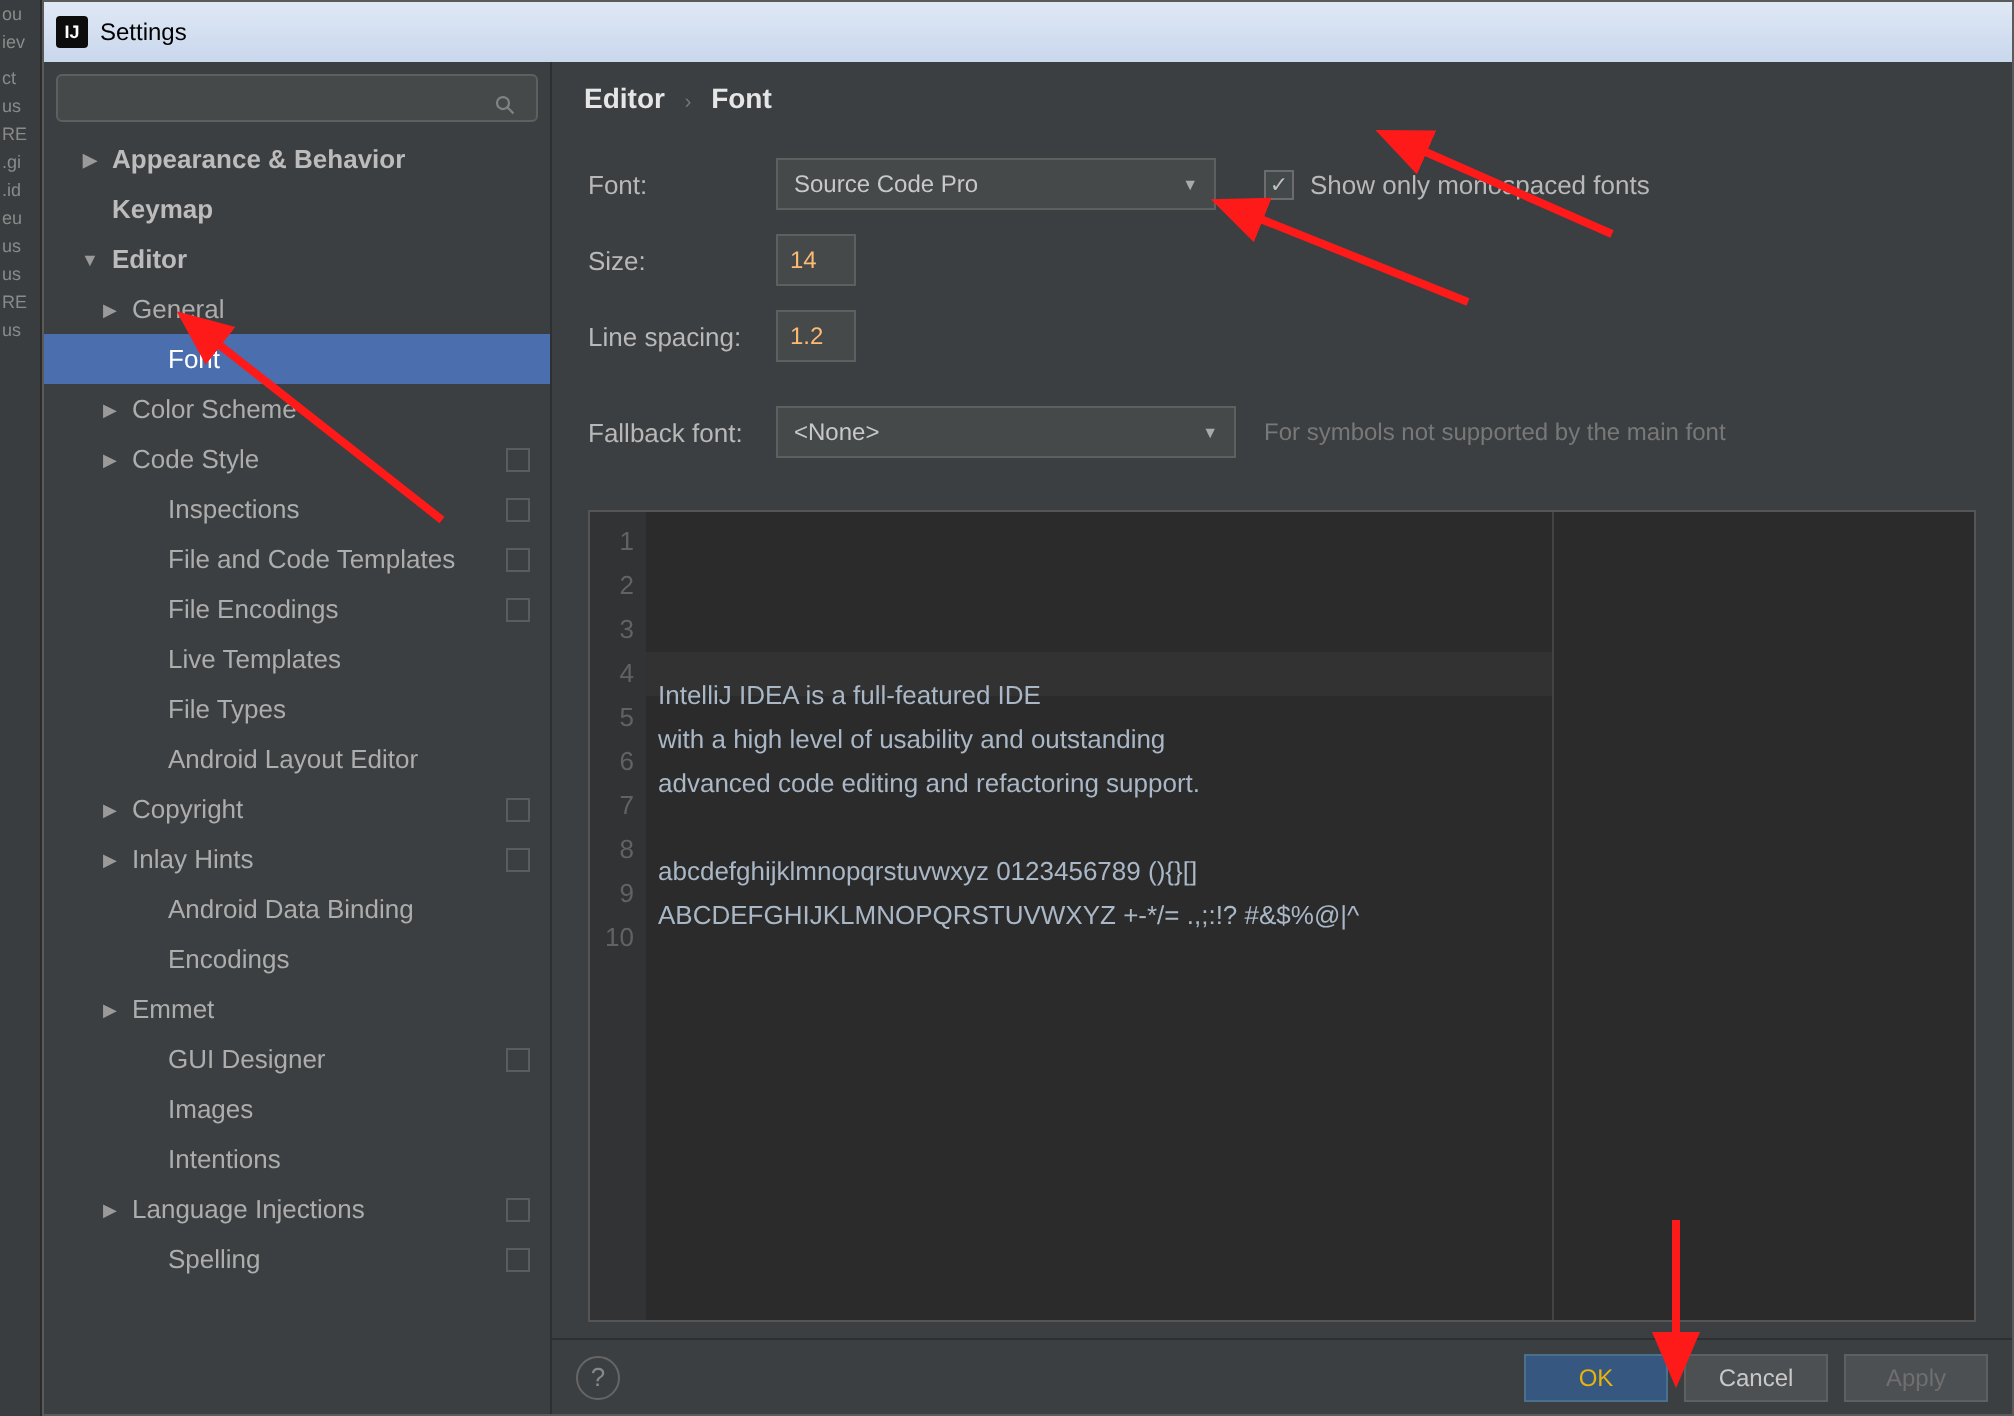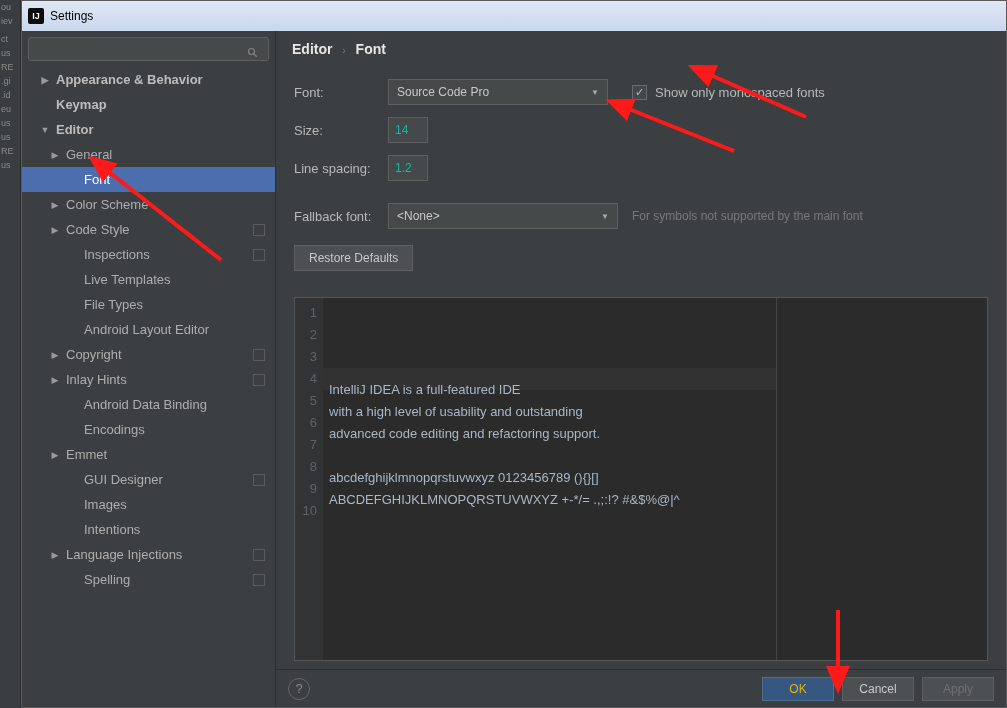--- a/index.html
+++ b/index.html
@@ -33,21 +33,21 @@
 
 .main { flex:1; display:flex; flex-direction:column; min-width:0; }
 .crumb { height:34px; padding:10px 16px 0 16px; font-size:14px; color:#bababa; }
 .crumb b { color:#e6e6e6; font-weight:bold; }
 .crumb .sep { margin:0 6px; color:#777; font-size:10px; }
 .content { flex:1; padding:14px 18px 8px 18px; display:flex; flex-direction:column; min-height:0; }
 .row { display:flex; align-items:center; margin-bottom:12px; }
 .lab { width:94px; color:#b8b8b8; }
 .combo { width:220px; height:26px; background:#45494a; border:1px solid #5e6060; display:flex; align-items:center; padding:0 8px; color:#c8c8c8; justify-content:space-between; font-size:12px; }
 .combo .dd { font-size:8px; color:#aaa; }
-.txt { width:40px; height:26px; background:#45494a; border:1px solid #5e6060; color:#14b8a6; text-align:left; padding:0 6px; font-size:12px; }
+.txt { width:40px; height:26px; background:#45494a; border:1px solid #5e6060; color:#fdba74; text-align:left; padding:0 6px; font-size:12px; }
 .chk { width:15px; height:15px; background:#43494a; border:1px solid #6c6c6c; display:inline-flex; align-items:center; justify-content:center; margin-right:8px; color:#c0c0c0; font-size:11px; }
 .chkrow { display:flex; align-items:center; color:#b8b8b8; }
 .hint { color:#787878; font-size:12px; margin-left:14px; }
 .btn { height:26px; padding:0 14px; background:#4c5052; border:1px solid #5e6060; color:#c8c8c8; font-size:12px; display:inline-flex; align-items:center; }
 .preview { flex:1; margin-top:14px; border:1px solid #555; display:flex; min-height:0; background:#2b2b2b; }
 .gut { width:28px; background:#313335; text-align:right; padding:4px 6px 0 0; color:#606366; font-family:"Consolas","Courier New",monospace; font-size:13px; line-height:22px; }
 .code { flex:1; padding:15px 0 0 6px; font-family:"Consolas","Courier New",monospace; font-size:13px; color:#a9b7c6; line-height:22px; white-space:pre; overflow:hidden; position:relative; border-right:1px solid #444; margin-right:210px; }
 .code .caret-line { position:absolute; left:0; right:0; height:22px; background:#323232; top:70px; }
 .footer { height:38px; border-top:1px solid #2d2f30; display:flex; align-items:center; padding:0 12px; }
 .footer .help { width:22px; height:22px; border:1px solid #666; border-radius:11px; color:#888; display:flex; align-items:center; justify-content:center; font-size:13px; }
@@ -124,20 +124,30 @@
             <span>Code Style</span>
             <span class="sq"></span>
           </div>
           <div class="node l2">
             <span class="arrow blank">▶</span>
             <span>Inspections</span>
             <span class="sq"></span>
           </div>
           <div class="node l2">
             <span class="arrow blank">▶</span>
+            <span>File and Code Templates</span>
+            <span class="sq"></span>
+          </div>
+          <div class="node l2">
+            <span class="arrow blank">▶</span>
+            <span>File Encodings</span>
+            <span class="sq"></span>
+          </div>
+          <div class="node l2">
+            <span class="arrow blank">▶</span>
             <span>Live Templates</span>
           </div>
           <div class="node l2">
             <span class="arrow blank">▶</span>
             <span>File Types</span>
           </div>
           <div class="node l2">
             <span class="arrow blank">▶</span>
             <span>Android Layout Editor</span>
           </div>
@@ -215,23 +225,20 @@
           <div class="lab">Line spacing:</div>
           <input class="txt" value="1.2" style="">
         </div>
         <div class="row" style="margin-top:10px">
           <div class="lab">Fallback font:</div>
           <div class="combo" style="width:230px">
             <span>&lt;None&gt;</span>
             <span class="dd">▼</span>
           </div>
           <span class="hint">For symbols not supported by the main font</span>
-        </div>
-        <div class="row" style="margin-top:4px">
-          <div class="btn">Restore Defaults</div>
         </div>
         <div class="preview">
           <div class="gut" id="gut">
               <div>1</div>
               <div>2</div>
               <div>3</div>
               <div>4</div>
               <div>5</div>
               <div>6</div>
               <div>7</div>

